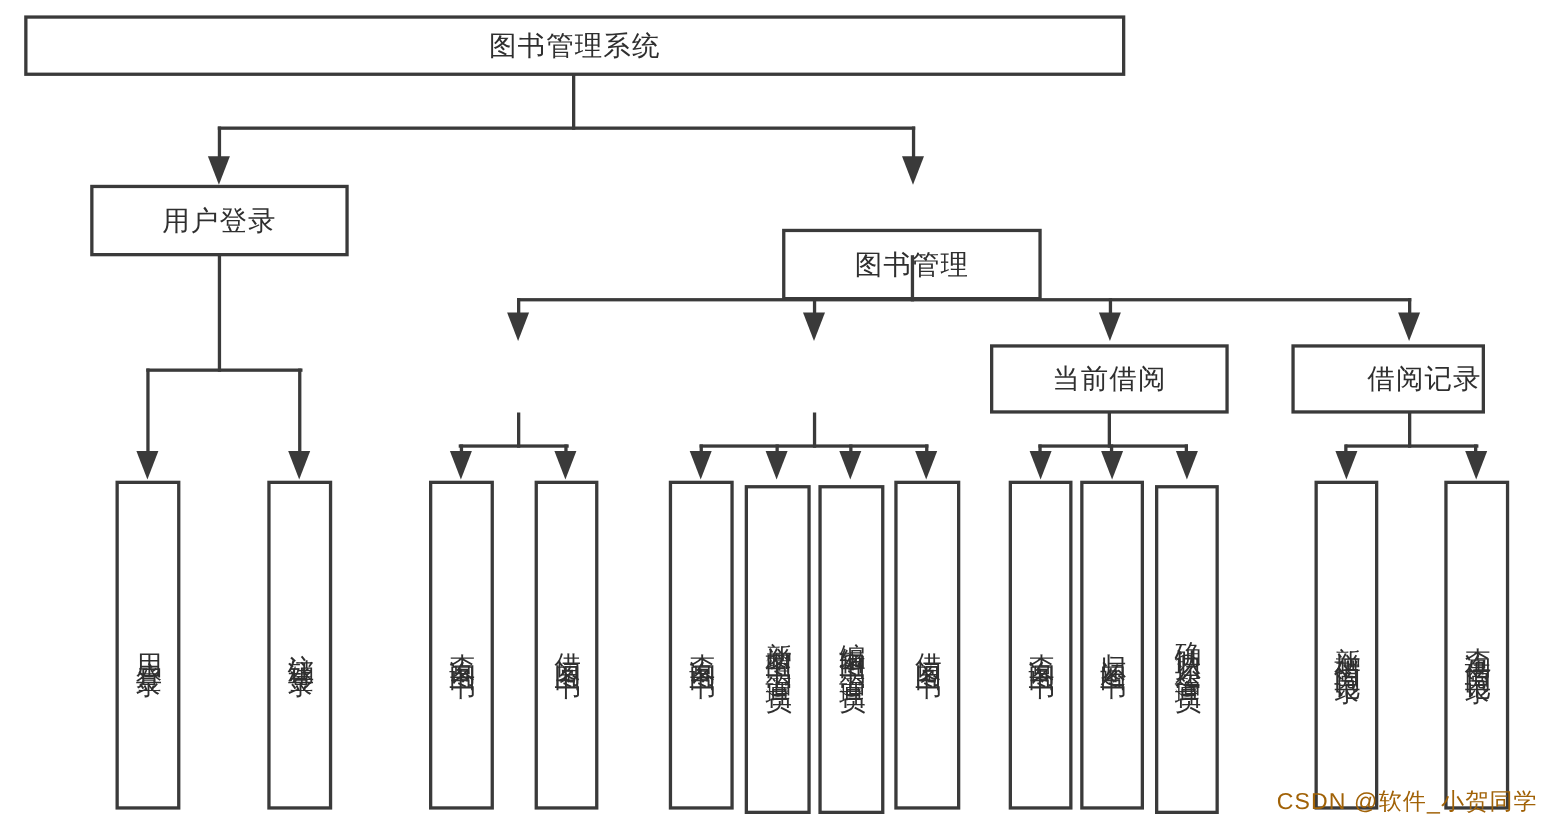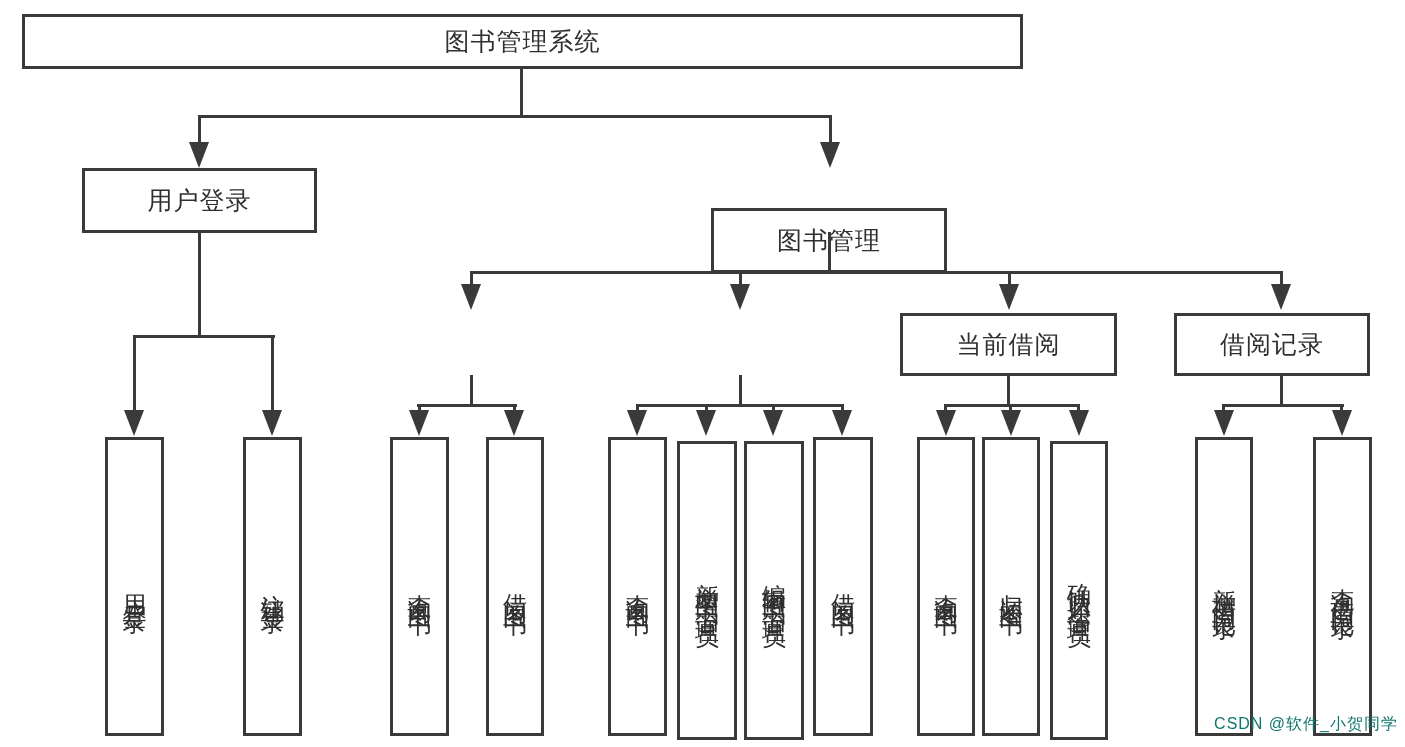--- a/index.html
+++ b/index.html
@@ -41,22 +41,22 @@
   .line{position:absolute;background:#3a3a3a;}
   .arrow{
     position:absolute;width:0;height:0;
     border-left:10px solid transparent;
     border-right:10px solid transparent;
     border-top:26px solid #3a3a3a;
   }
   .watermark{
     position:absolute;
     top:714px;right:7px;
-    font-size:16px;
-    color:#0f766e;
+    font-size:21px;
+    color:#a16207;
     letter-spacing:1px;
     z-index:5;
   }
 </style>
 </head>
 <body>
 
 <div class="canvas">
 
   <div class="node" style="left:22px;top:14px;width:1001px;height:55px;">
@@ -91,21 +91,21 @@
   <div class="line" style="left:739px;top:271px;width:3px;height:14px;"></div>
   <div class="arrow" style="left:730px;top:284px;"></div>
   <div class="line" style="left:1008px;top:271px;width:3px;height:14px;"></div>
   <div class="arrow" style="left:999px;top:284px;"></div>
   <div class="line" style="left:1280px;top:271px;width:3px;height:14px;"></div>
   <div class="arrow" style="left:1271px;top:284px;"></div>
 
   <div class="node" style="left:900px;top:313px;width:217px;height:63px;">
     <span>当前借阅</span>
   </div>
-  <div class="node" style="left:1174px;top:313px;width:196px;height:63px;">
+  <div class="node" style="left:1174px;top:313px;width:176px;height:63px;justify-content:flex-end;">
     <span>借阅记录</span>
   </div>
 
   <div class="line" style="left:470px;top:375px;width:3px;height:32px;"></div>
   <div class="line" style="left:417px;top:404px;width:100px;height:3px;"></div>
   <div class="line" style="left:418px;top:404px;width:3px;height:10px;"></div>
   <div class="arrow" style="left:409px;top:410px;"></div>
   <div class="line" style="left:513px;top:404px;width:3px;height:10px;"></div>
   <div class="arrow" style="left:504px;top:410px;"></div>
 

